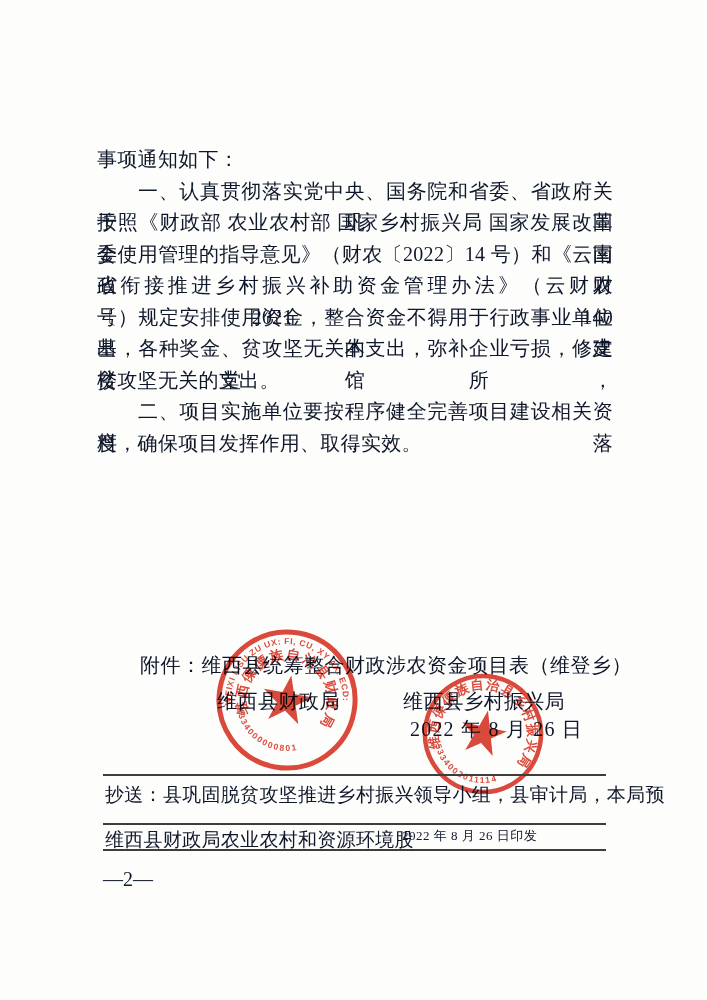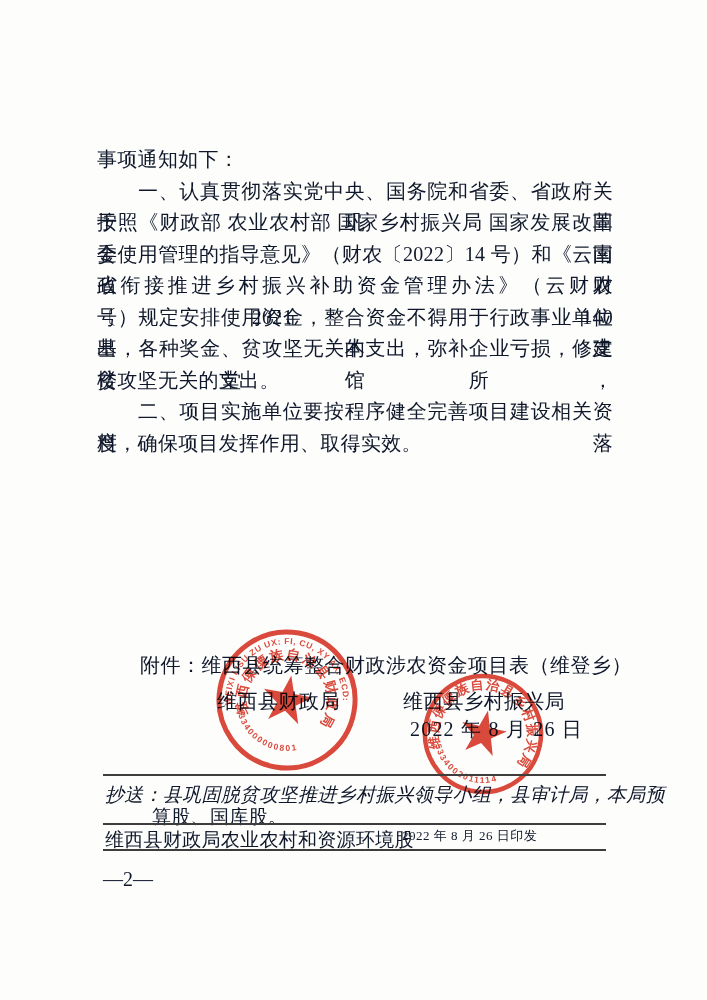--- a/index.html
+++ b/index.html
@@ -25,21 +25,21 @@
   
   .attachment{position:absolute;left:140px;top:652px;font-size:20px;letter-spacing:.5px;}
   .signer-left{position:absolute;left:217px;top:688px;font-size:20px;letter-spacing:.5px;}
   .signer-right{position:absolute;left:403px;top:688px;font-size:20px;letter-spacing:.2px;}
   .sign-date{position:absolute;left:410px;top:716px;font-size:20px;letter-spacing:1.2px;}
   
   .rule{position:absolute;left:103px;width:503px;height:2px;background:#3d3d3d;}
   .rule1{top:774px;}
   .rule2{top:823px;height:1.5px;}
   .rule3{top:849px;}
-  .cc1{position:absolute;left:105px;top:782px;font-size:19px;letter-spacing:.3px;font-style:italic;}
+  .cc1{position:absolute;left:105px;top:782px;font-size:19px;letter-spacing:.3px;}
   .cc2{position:absolute;left:152px;top:804px;font-size:19px;letter-spacing:.3px;}
   .issuer{position:absolute;left:105px;top:827px;font-size:19px;letter-spacing:.3px;}
   .print-date{position:absolute;left:402px;top:827px;font-size:13px;letter-spacing:.5px;}
   .page-num{position:absolute;left:103px;top:868px;font-size:20px;}
   
   .stamp{position:absolute;mix-blend-mode:multiply;opacity:.92;}
   .stamp-left{left:213px;top:626px;transform:rotate(10deg);}
   .stamp-right{left:420px;top:671px;transform:rotate(12deg);}
   .stamp text{font-family:"Liberation Sans","DejaVu Sans",sans-serif;font-weight:bold;}
   .seal-latin{font-size:8.5px;letter-spacing:.6px;}
@@ -103,21 +103,20 @@
       <textPath href="#arcR-cn">维西傈僳族自治县乡村振兴局</textPath>
     </text>
     <text class="seal-num" fill="#d93a2b">
       <textPath href="#arcR-num">5334002011114</textPath>
     </text>
     <polygon fill="#d93a2b" points="63,39 68.4,55.6 85.8,55.6 71.7,65.8 77.1,82.4 63,72.2 48.9,82.4 54.3,65.8 40.2,55.6 57.6,55.6"></polygon>
   </svg>
 
   <div class="rule rule1"></div>
   <div class="cc1">抄送：县巩固脱贫攻坚推进乡村振兴领导小组，县审计局，本局预</div>
-  <div class="cc2">算股、国库股。</div>
   <div class="rule rule2"></div>
   <div class="issuer">维西县财政局农业农村和资源环境股</div>
   <div class="print-date">2022 年 8 月 26 日印发</div>
   <div class="rule rule3"></div>
 
   <div class="page-num">—2—</div>
 
 </div>
 
 </body></html>

